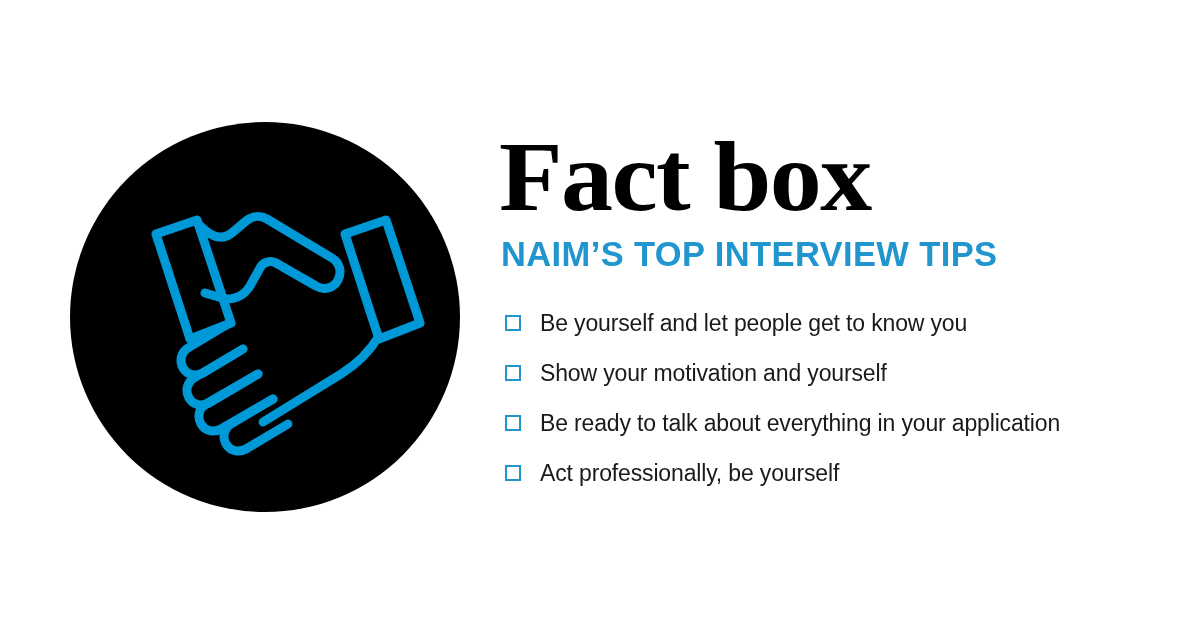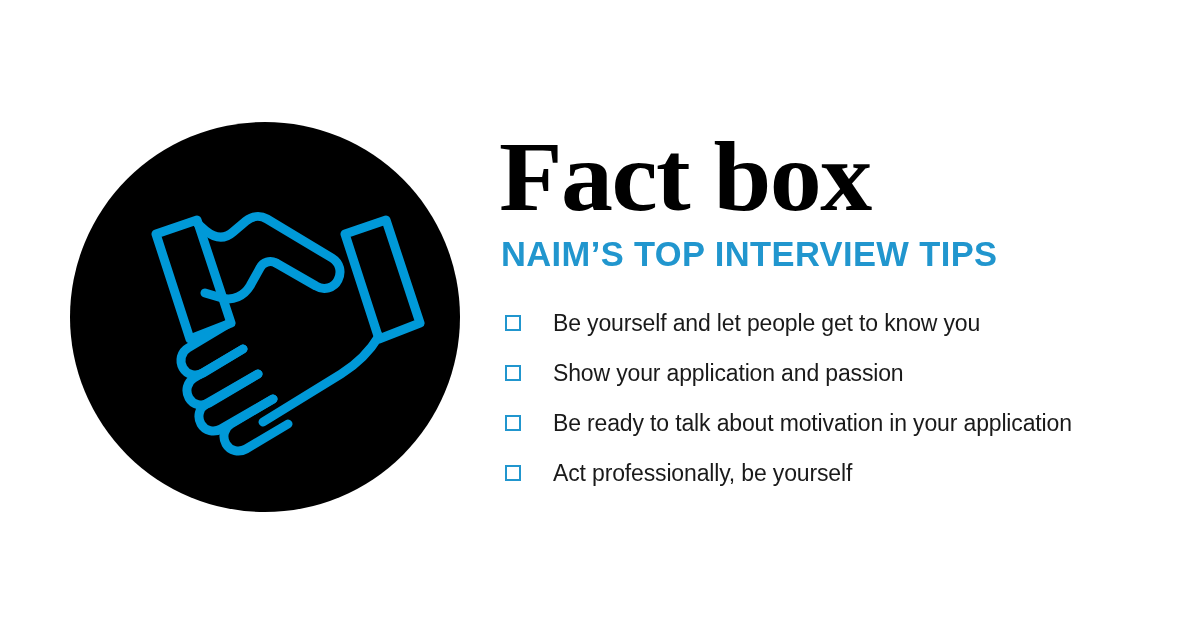--- a/index.html
+++ b/index.html
@@ -89,21 +89,21 @@
   .tip-checkbox {
     flex: 0 0 auto;
     width: 12px;
     height: 12px;
     border: 2px solid #2196CE;
     background: transparent;
     box-sizing: content-box;
     margin-left: 6px;
   }
   .tip-text {
-    margin-left: 32px;
+    margin-left: 19px;
     font-family: "Liberation Sans", sans-serif;
     font-weight: normal;
     font-size: 23px;
     line-height: 26px;
     color: #1a1a1a;
     white-space: nowrap;
     letter-spacing: -0.15px;
   }
 </style>
 </head>
@@ -147,26 +147,26 @@
 
     <ul class="tips-list">
 
       <li class="tip-item">
         <span class="tip-checkbox"></span>
         <span class="tip-text">Be yourself and let people get to know you</span>
       </li>
 
       <li class="tip-item">
         <span class="tip-checkbox"></span>
-        <span class="tip-text">Show your application and passion</span>
+        <span class="tip-text">Show your motivation and yourself</span>
       </li>
 
       <li class="tip-item">
         <span class="tip-checkbox"></span>
-        <span class="tip-text">Be ready to talk about motivation in your application</span>
+        <span class="tip-text">Be ready to talk about everything in your application</span>
       </li>
 
       <li class="tip-item">
         <span class="tip-checkbox"></span>
         <span class="tip-text">Act professionally, be yourself</span>
       </li>
 
     </ul>
   </div>
 </div>

